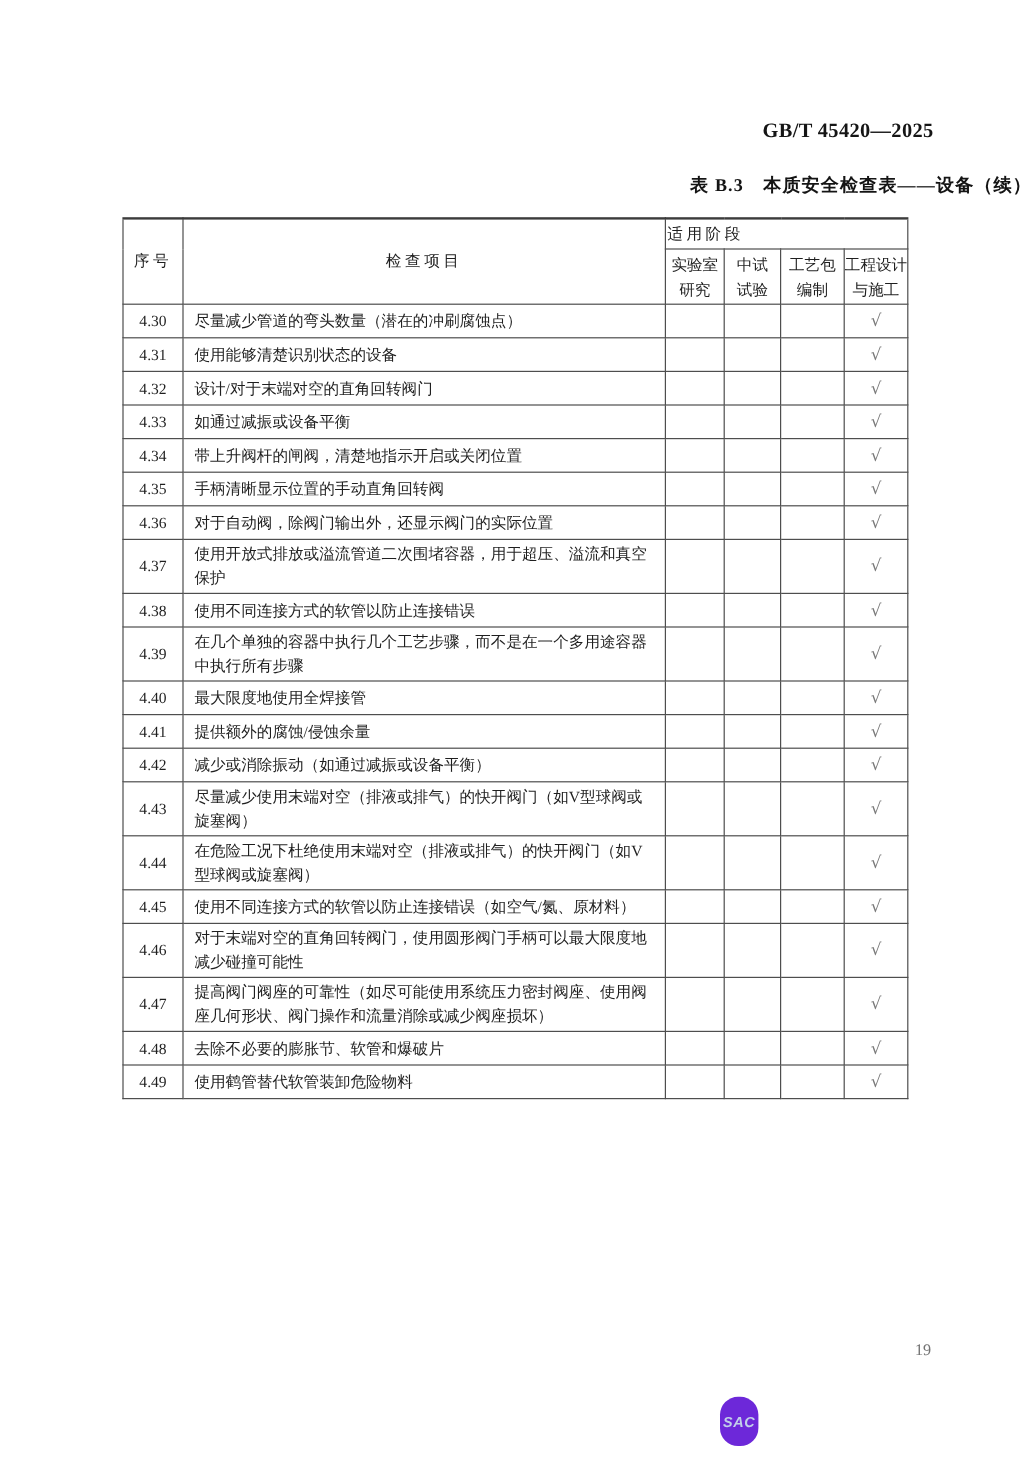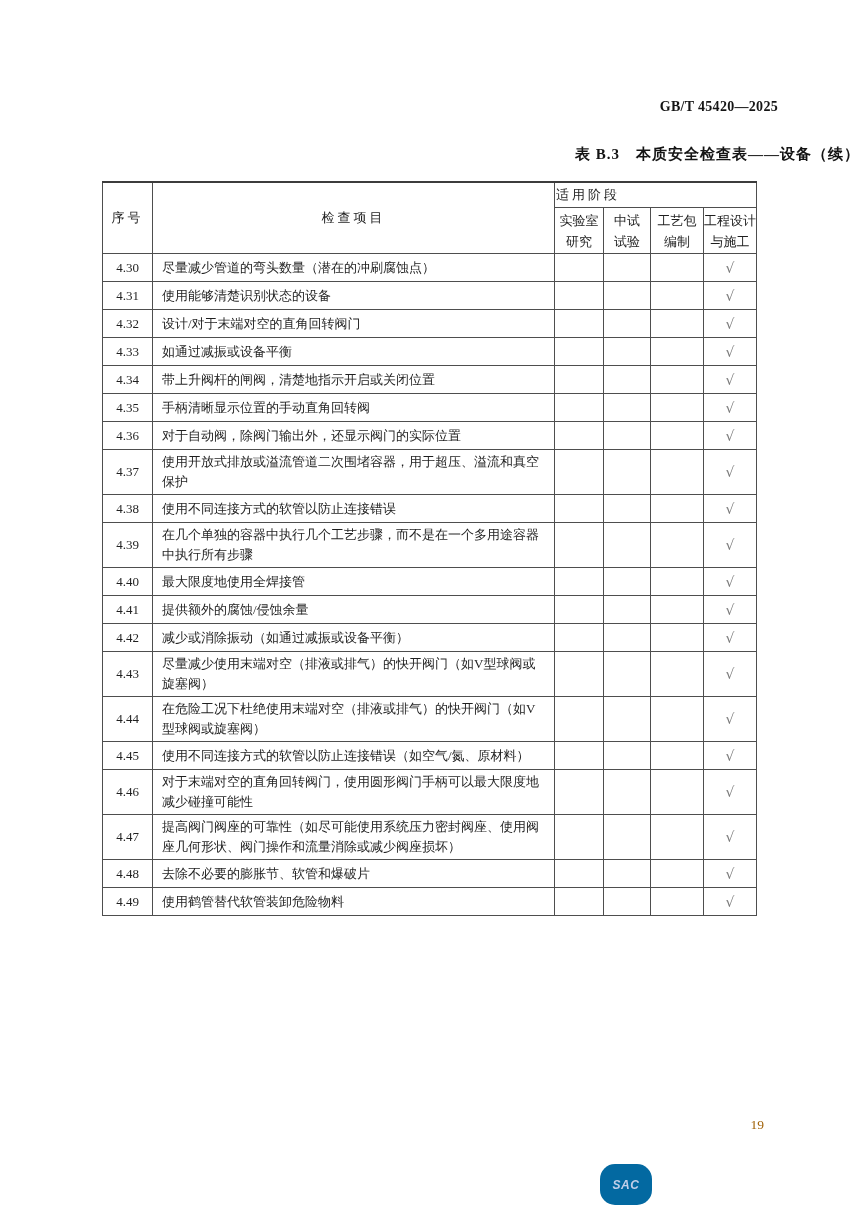--- a/index.html
+++ b/index.html
@@ -9,21 +9,21 @@
     height: 1216px;
     background: #ffffff;
     font-family: "Liberation Serif", "DejaVu Serif", serif;
     color: #212121;
     overflow: hidden;
   }
   .doc-code {
     position: absolute;
     top: 99px;
     right: 82px;
-    font-size: 14px;
+    font-size: 17px;
     font-weight: bold;
     letter-spacing: 0.3px;
     color: #151515;
   }
   .table-title {
     position: absolute;
     top: 145px;
     left: 0;
     width: 100%;
     text-align: right;
@@ -79,32 +79,32 @@
   }
   td.c-chk {
     text-align: center;
     color: #7a7a7a;
     font-size: 14px;
     font-family: "DejaVu Sans", sans-serif;
   }
   .page-number {
     position: absolute;
     top: 1117px;
-    right: 96px;
+    right: 84px;
     font-size: 13.5px;
-    color: #a16207;
+    color: #737373;
   }
   .watermark {
     position: absolute;
     left: 600px;
     top: 1164px;
-    width: 52px;
+    width: 32px;
     height: 41px;
     border-radius: 15px;
-    background: #0369a1;
+    background: #6d28d9;
     display: flex;
     align-items: center;
     justify-content: center;
     font-family: "Liberation Sans", sans-serif;
     font-style: italic;
     font-weight: bold;
     font-size: 12px;
     color: #c2cfe9;
     letter-spacing: 0.5px;
   }

